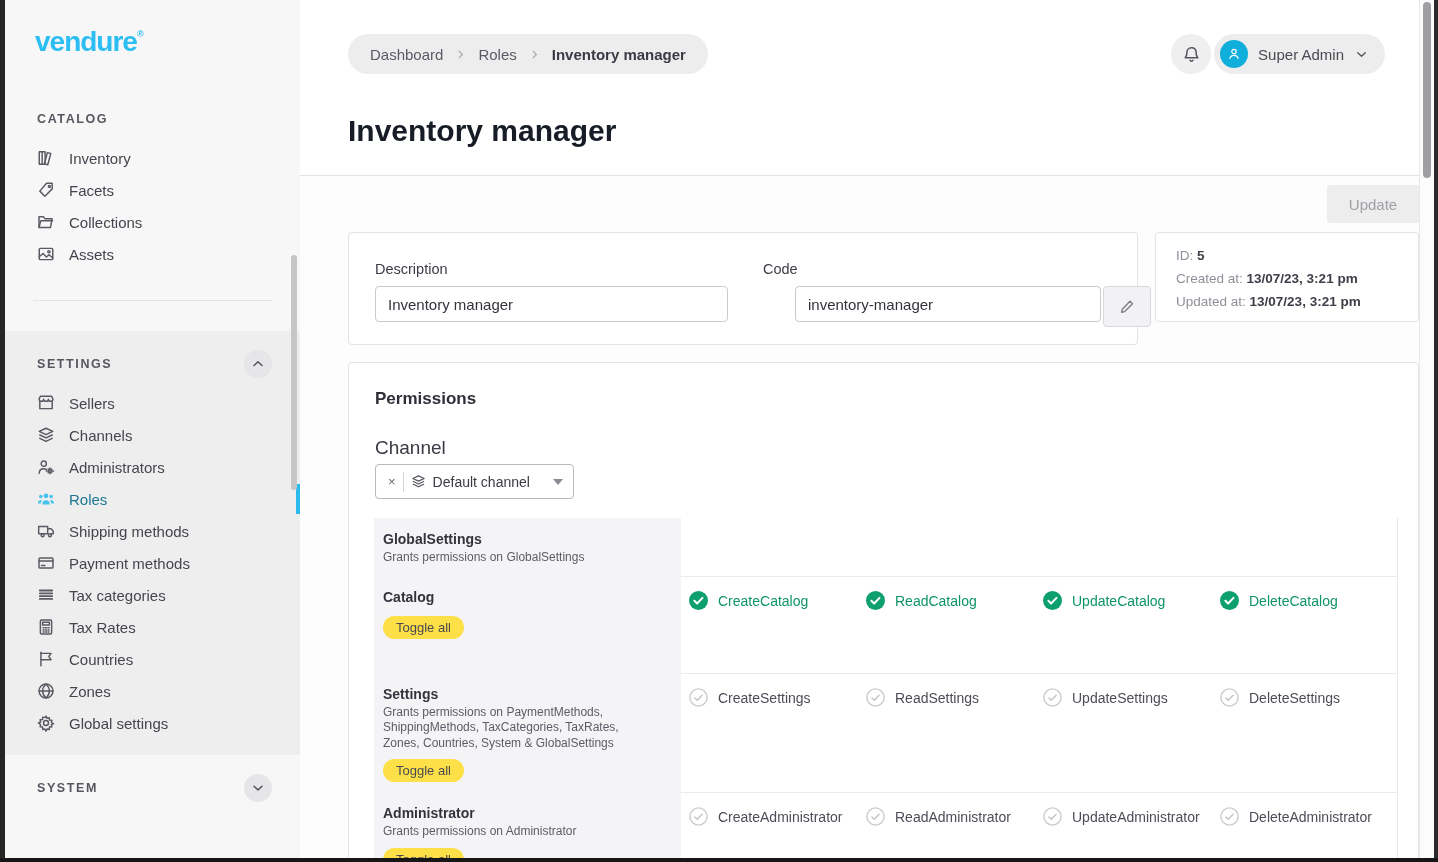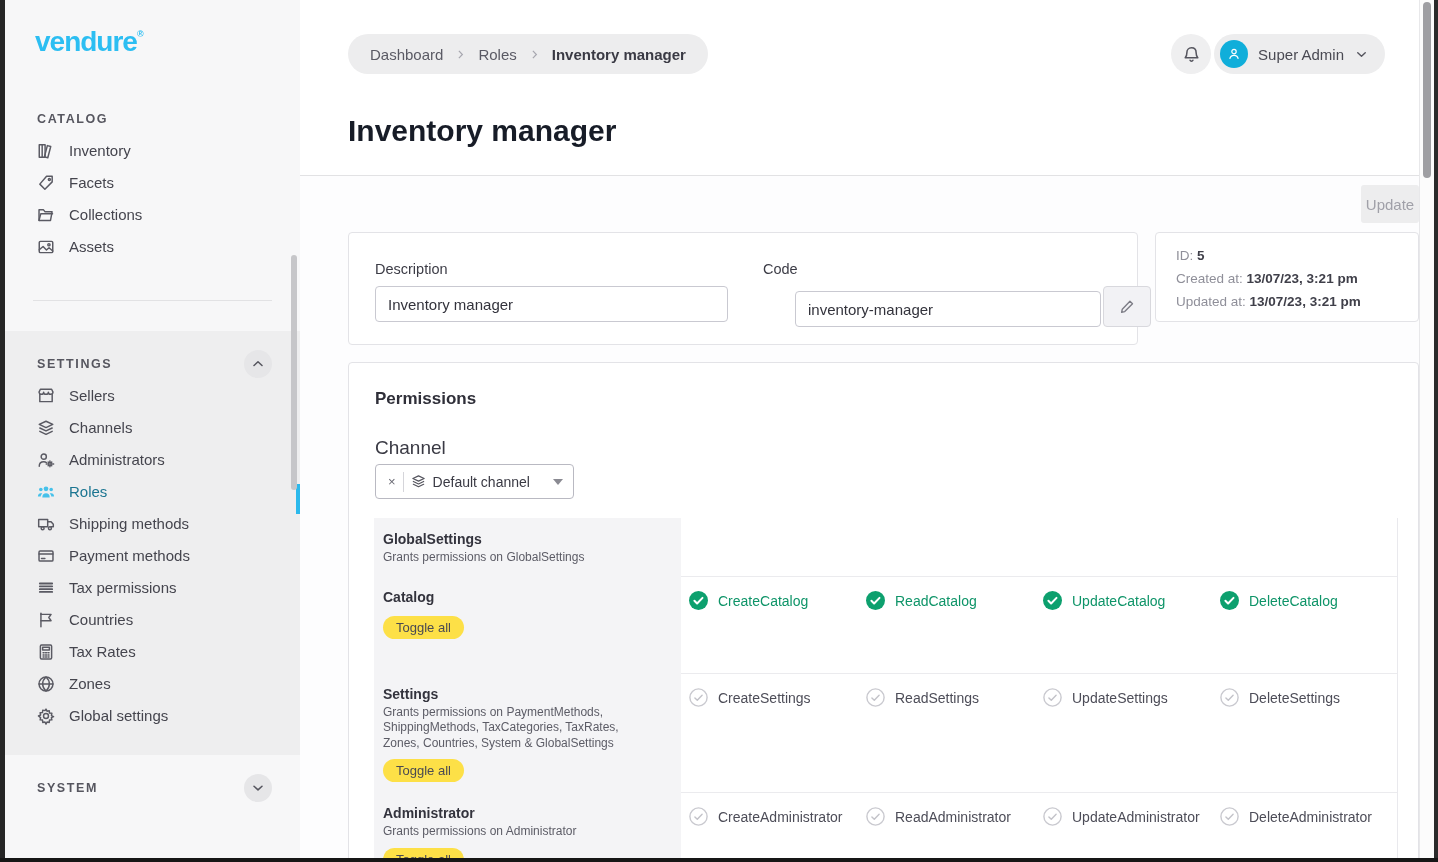--- a/index.html
+++ b/index.html
@@ -15,21 +15,21 @@
   .sidebar { width:295px; min-width:295px; background:#f7f7f8; position:relative; overflow:hidden; }
   .logo { margin:26px 0 0 30px; font-size:28px; font-weight:bold; letter-spacing:-1px; color:#2cbef2; }
   .logo sup { font-size:9px; font-weight:bold; vertical-align:14px; letter-spacing:0; }
   .nav-section { padding-top:16px; }
   .nav-section.shaded { background:#eeeeef; padding-bottom:16px; }
   .section-head { display:flex; align-items:center; justify-content:space-between;
       padding:0 28px 0 32px; height:34px; margin-bottom:6px; }
   .section-label { font-size:12.5px; letter-spacing:1.6px; color:#56565f; font-weight:bold; }
   .section-toggle { width:28px; height:28px; border-radius:50%; background:#e6e6e8; border:none;
       display:flex; align-items:center; justify-content:center; color:#55555e; cursor:pointer; }
-  .nav-item { position:relative; height:32px; display:flex; 
+  .nav-item { position:relative; height:32px; display:flex; align-items:center;
       padding-left:32px; gap:14px; font-size:15px; color:#45454e; cursor:pointer; }
   .nav-item .icon { width:18px; height:18px; color:#5a5a63; display:flex; }
   .nav-item .icon svg { width:18px; height:18px; }
   .nav-item.active { color:#1b7591; }
   .nav-item.active .icon { color:#46c1ea; }
   .nav-item.active .active-bar { position:absolute; right:0; top:1px; width:4px; height:30px; background:#2cb9ec; }
   .side-divider { border:none; border-top:1px solid #e2e2e4; margin:30px 28px; }
   .catalog-gap { height:28px; }
   .sidebar-scrollbar { position:absolute; right:3px; top:255px; width:6px; height:235px;
       background:#c6c6c9; border-radius:3px; }
@@ -49,32 +49,32 @@
       color:#55555e; cursor:pointer; }
   .user-pill { position:absolute; right:49px; top:34px; height:40px; background:#ededee;
       border-radius:20px; display:flex; align-items:center; gap:10px; padding:0 16px 0 6px; cursor:pointer; }
   .avatar { width:28px; height:28px; border-radius:50%; background:#10aeda; display:flex;
       align-items:center; justify-content:center; color:#fff; }
   .user-name { font-size:15px; color:#4a4a53; }
   .user-caret { color:#55555e; display:flex; }
   .page-title { position:absolute; left:48px; top:114px; font-size:30px; font-weight:bold; color:#171c27; }
 
   .content { position:absolute; left:0; top:177px; right:0; bottom:0; background:#fdfdfe; overflow:hidden; }
-  .update-btn { position:absolute; right:15px; top:8px; width:58px; height:38px; background:#ededee;
+  .update-btn { position:absolute; right:15px; top:8px; width:92px; height:38px; background:#ededee;
       border:none; border-radius:3px; font-size:15px; color:#a0a0a8; cursor:default;
       font-family:inherit; }
 
   .card { background:#fff; border:1px solid #e3e3e7; border-radius:4px; position:absolute; }
   .card-fields { left:48px; top:55px; width:790px; height:113px; padding:28px 26px; display:flex; gap:35px; }
   .field-label { font-size:14.5px; color:#3c3c46; margin-bottom:9px; }
   .text-input { height:36px; border:1px solid #c9c9d1; border-radius:4px; padding:0 12px;
       font-size:15px; color:#33333c; font-family:inherit; background:#fff; }
   .input-desc { width:353px; }
   .input-code { width:306px; }
-  .code-group { display:flex; align-items:flex-end;padding-left:32px; }
+  .code-group { display:flex; align-items:flex-start;padding-left:32px; }
   .edit-code-btn { width:48px; height:41px; margin-left:2px; background:#f2f2f5; border:1px solid #d8d8dd;
       border-radius:4px; display:flex; align-items:center; justify-content:center; color:#7d7d86; cursor:pointer; }
 
   .card-meta { left:855px; top:55px; width:264px; height:90px; padding:15px 20px; font-size:13.5px; }
   .meta-line { margin-bottom:8px; }
   .meta-label { color:#8f8f99; }
   .meta-value { color:#3f3f49; font-weight:bold; }
 
   .card-perm { left:48px; top:185px; width:1071px; height:560px; padding:0; }
   .perm-title { font-size:17px; color:#2f2f39; position:absolute; left:26px; top:26px; }
@@ -238,40 +238,40 @@
               </svg>
             </span>
             <span>Payment methods</span>
           </div>
           <div class="nav-item">
             <span class="icon">
               <svg viewBox="0 0 16 16" fill="none" stroke="currentColor" stroke-width="1.3" stroke-linecap="round" stroke-linejoin="round" width="100%" height="100%">
                 <path d="M2.5 4h11M2.5 6.5h11M2.5 9h11M2.5 11.5h11" stroke-width="1.6"></path>
               </svg>
             </span>
-            <span>Tax permissions</span>
-          </div>
-          <div class="nav-item">
-            <span class="icon">
-              <svg viewBox="0 0 16 16" fill="none" stroke="currentColor" stroke-width="1.3" stroke-linecap="round" stroke-linejoin="round" width="100%" height="100%">
-                <path d="M3.5 14V2"></path>
-                <path d="M3.5 3h9l-2 2.8 2 2.8h-9"></path>
-              </svg>
-            </span>
-            <span>Countries</span>
+            <span>Tax categories</span>
           </div>
           <div class="nav-item">
             <span class="icon">
               <svg viewBox="0 0 16 16" fill="none" stroke="currentColor" stroke-width="1.3" stroke-linecap="round" stroke-linejoin="round" width="100%" height="100%">
                 <rect x="3" y="1.8" width="10" height="12.4" rx="1"></rect>
                 <rect x="5" y="3.8" width="6" height="2.4"></rect>
                 <path d="M5.4 8.6h.9M7.6 8.6h.9M9.8 8.6h.9M5.4 10.6h.9M7.6 10.6h.9M9.8 10.6h.9M5.4 12.4h.9M7.6 12.4h.9M9.8 12.4h.9"></path>
               </svg>
             </span>
             <span>Tax Rates</span>
+          </div>
+          <div class="nav-item">
+            <span class="icon">
+              <svg viewBox="0 0 16 16" fill="none" stroke="currentColor" stroke-width="1.3" stroke-linecap="round" stroke-linejoin="round" width="100%" height="100%">
+                <path d="M3.5 14V2"></path>
+                <path d="M3.5 3h9l-2 2.8 2 2.8h-9"></path>
+              </svg>
+            </span>
+            <span>Countries</span>
           </div>
           <div class="nav-item">
             <span class="icon">
               <svg viewBox="0 0 16 16" fill="none" stroke="currentColor" stroke-width="1.3" stroke-linecap="round" stroke-linejoin="round" width="100%" height="100%">
                 <circle cx="8" cy="8" r="6.2"></circle>
                 <path d="M1.8 8h12.4M8 1.8c-2 1.8-3 3.8-3 6.2s1 4.4 3 6.2c2-1.8 3-3.8 3-6.2s-1-4.4-3-6.2z"></path>
               </svg>
             </span>
             <span>Zones</span>
           </div>

